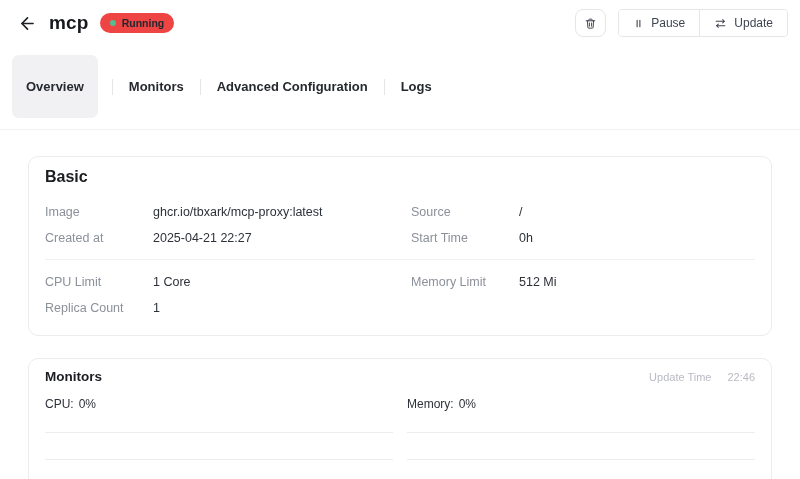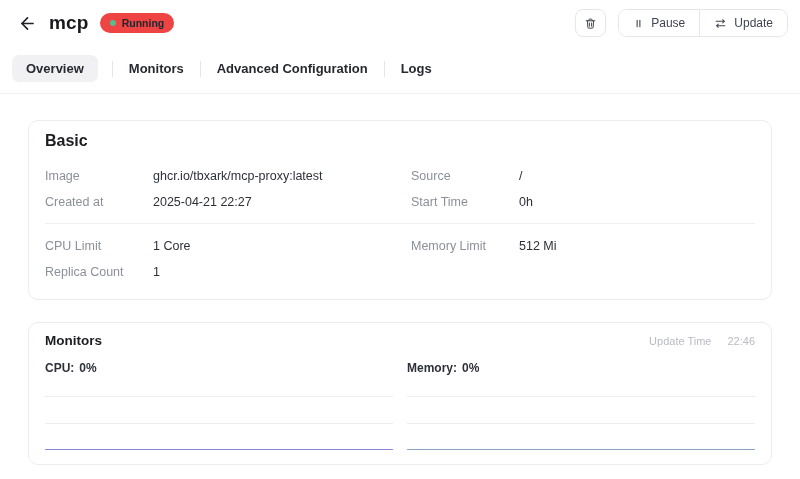--- a/index.html
+++ b/index.html
@@ -30,21 +30,21 @@
   .badge .txt { font-size: 10.5px; font-weight: 600; color: #23272d; }
   .spacer { flex: 1; }
 
   .icon-btn {
     width: 31px; height: 28px; display: flex; align-items: center; justify-content: center;
     background: #fff; border: 1px solid #e5e6ea; border-radius: 8px;
     color: #3f4450; cursor: pointer; margin-right: 12px;
   }
   .btn-group {
     display: flex; align-items: stretch; height: 28px;
-    border: 1px solid #e5e6ea; border-radius: 9px; overflow: hidden; background: #fff;
+    border: 1px solid #e5e6ea; border-radius: 4px; overflow: hidden; background: #fff;
   }
   .btn-group .seg {
     display: flex; align-items: center; gap: 7px;
     padding: 0 14px; background: #fff; border: none; cursor: pointer;
     font-size: 12px; font-weight: 500; color: #3f4450;
     font-family: "Liberation Sans", sans-serif;
   }
   .btn-group .seg + .seg { border-left: 1px solid #e5e6ea; }
   .seg svg, .icon-btn svg, .back-btn svg { display: block; }
 
@@ -53,21 +53,21 @@
     display: flex; align-items: center;
     margin-top: 17px; padding: 0 12px 11px 12px;
     border-bottom: 1px solid #f1f1f4;
   }
   .tab {
     border: none; background: none; cursor: pointer;
     font-size: 13px; font-weight: 600; color: #26292f;
     padding: 6px 2px; border-radius: 7px;
     font-family: "Liberation Sans", sans-serif;
   }
-  .tab.active { background: #f1f1f3; padding: 6px 14px; }
+  .tab.active { background: #f1f1f3; padding: 24px 14px; }
   .tab-sep { width: 1px; height: 16px; background: #e5e6ea; margin: 0 14px; }
 
   
   .content { padding: 26px 28px 0 28px; display: flex; flex-direction: column; gap: 22px; }
   .card {
     border: 1px solid #ececef; border-radius: 10px; background: #fff;
     padding: 9px 16px 14px 16px;
   }
 
   .basic-title { font-size: 16px; font-weight: 700; color: #1b1d21; margin: 2px 0 13px 0; }
@@ -75,21 +75,21 @@
   .frow { display: flex; align-items: center; height: 26px; }
   .flabel { width: 108px; flex: none; font-size: 12.5px; color: #8b9099; }
   .fvalue { font-size: 12.5px; font-weight: 500; color: #2d3138; }
   .card-divider { border: none; border-top: 1px solid #f0f0f2; margin: 8px 0 9px 0; }
 
   
   .mon-head { display: flex; align-items: baseline; justify-content: space-between; margin: 1px 0 13px 0; }
   .mon-title { font-size: 13.5px; font-weight: 700; color: #1b1d21; }
   .mon-update { font-size: 11px; color: #b8bbc2; display: flex; gap: 16px; }
   .charts { display: grid; grid-template-columns: 1fr 1fr; column-gap: 14px; }
-  .chart-label { font-size: 12px; font-weight: 700; color: #2d3138; margin-bottom: 21px; display:flex; gap:5px; }
+  .chart-label { font-size: 12px; font-weight: 400; color: #2d3138; margin-bottom: 21px; display:flex; gap:5px; }
   .chart-box { position: relative; height: 54px; }
   .gridline { position: absolute; left: 0; right: 0; height: 1px; background: #ececf1; }
   .gridline.top { top: 0; }
   .gridline.mid { top: 50%; }
   .data-line { position: absolute; left: 0; right: 0; bottom: 0; height: 1.5px; border-radius: 1px; }
 </style>
 </head>
 <body>
 
 <div class="header">

